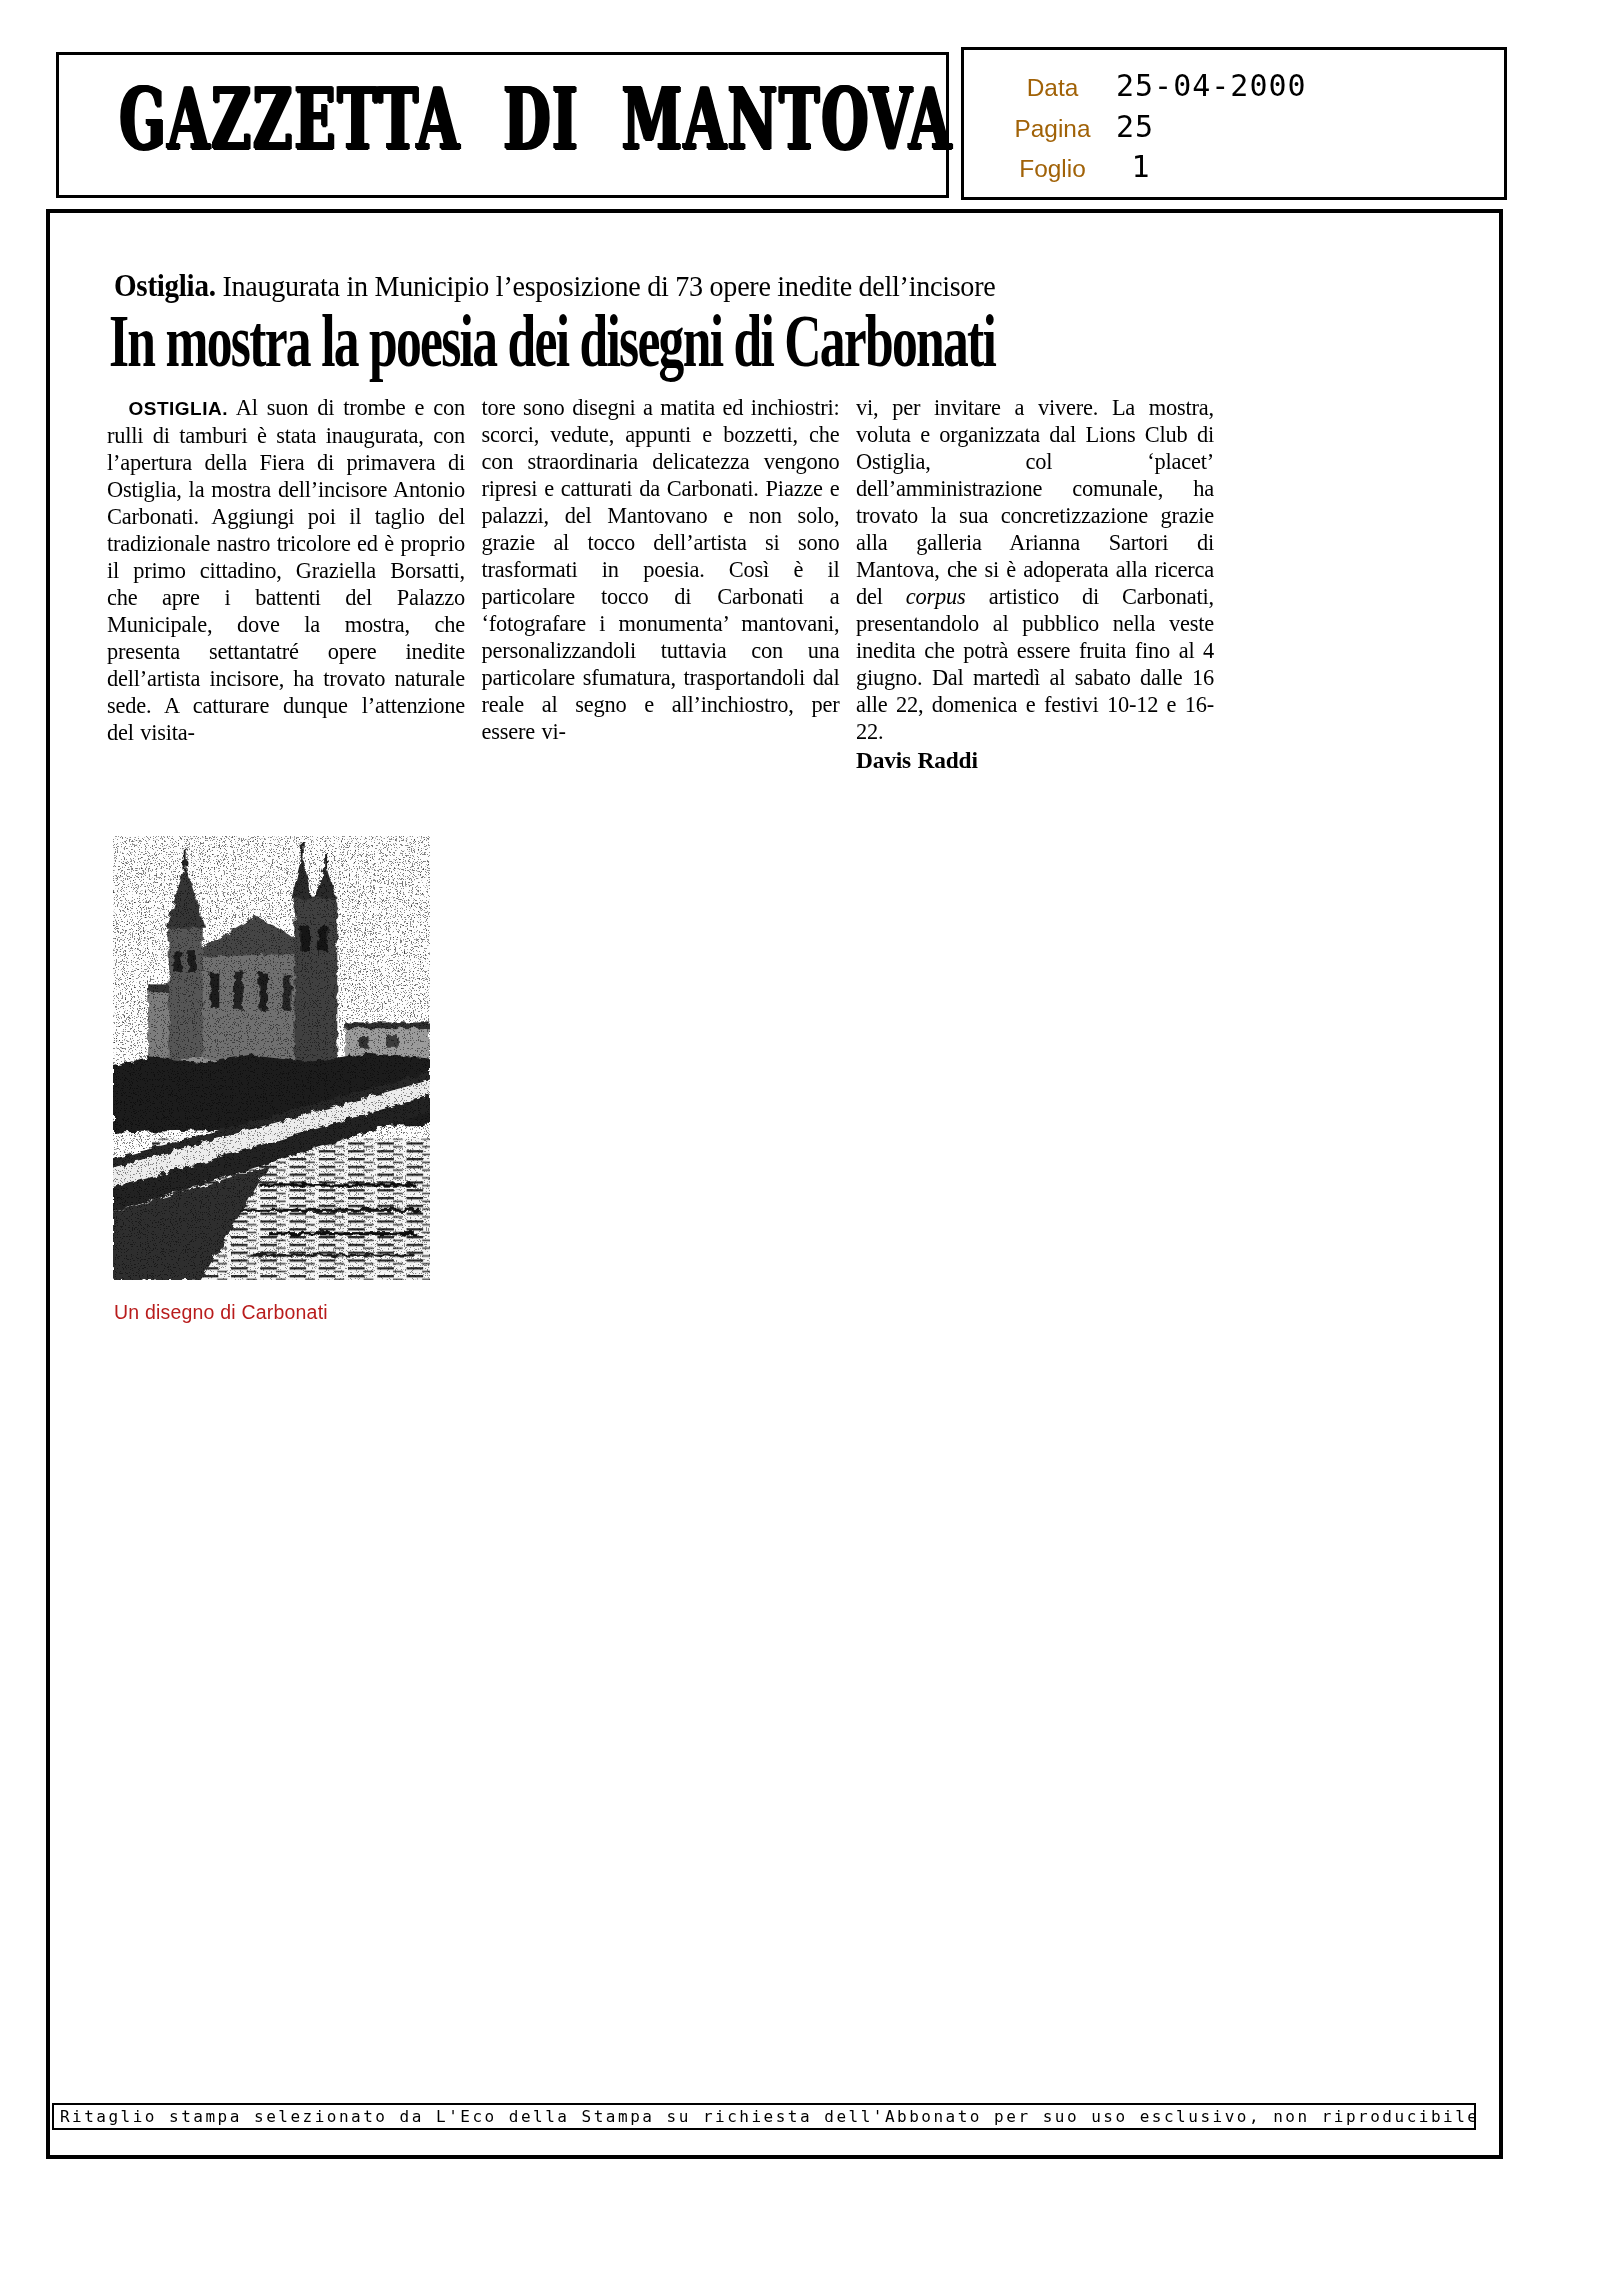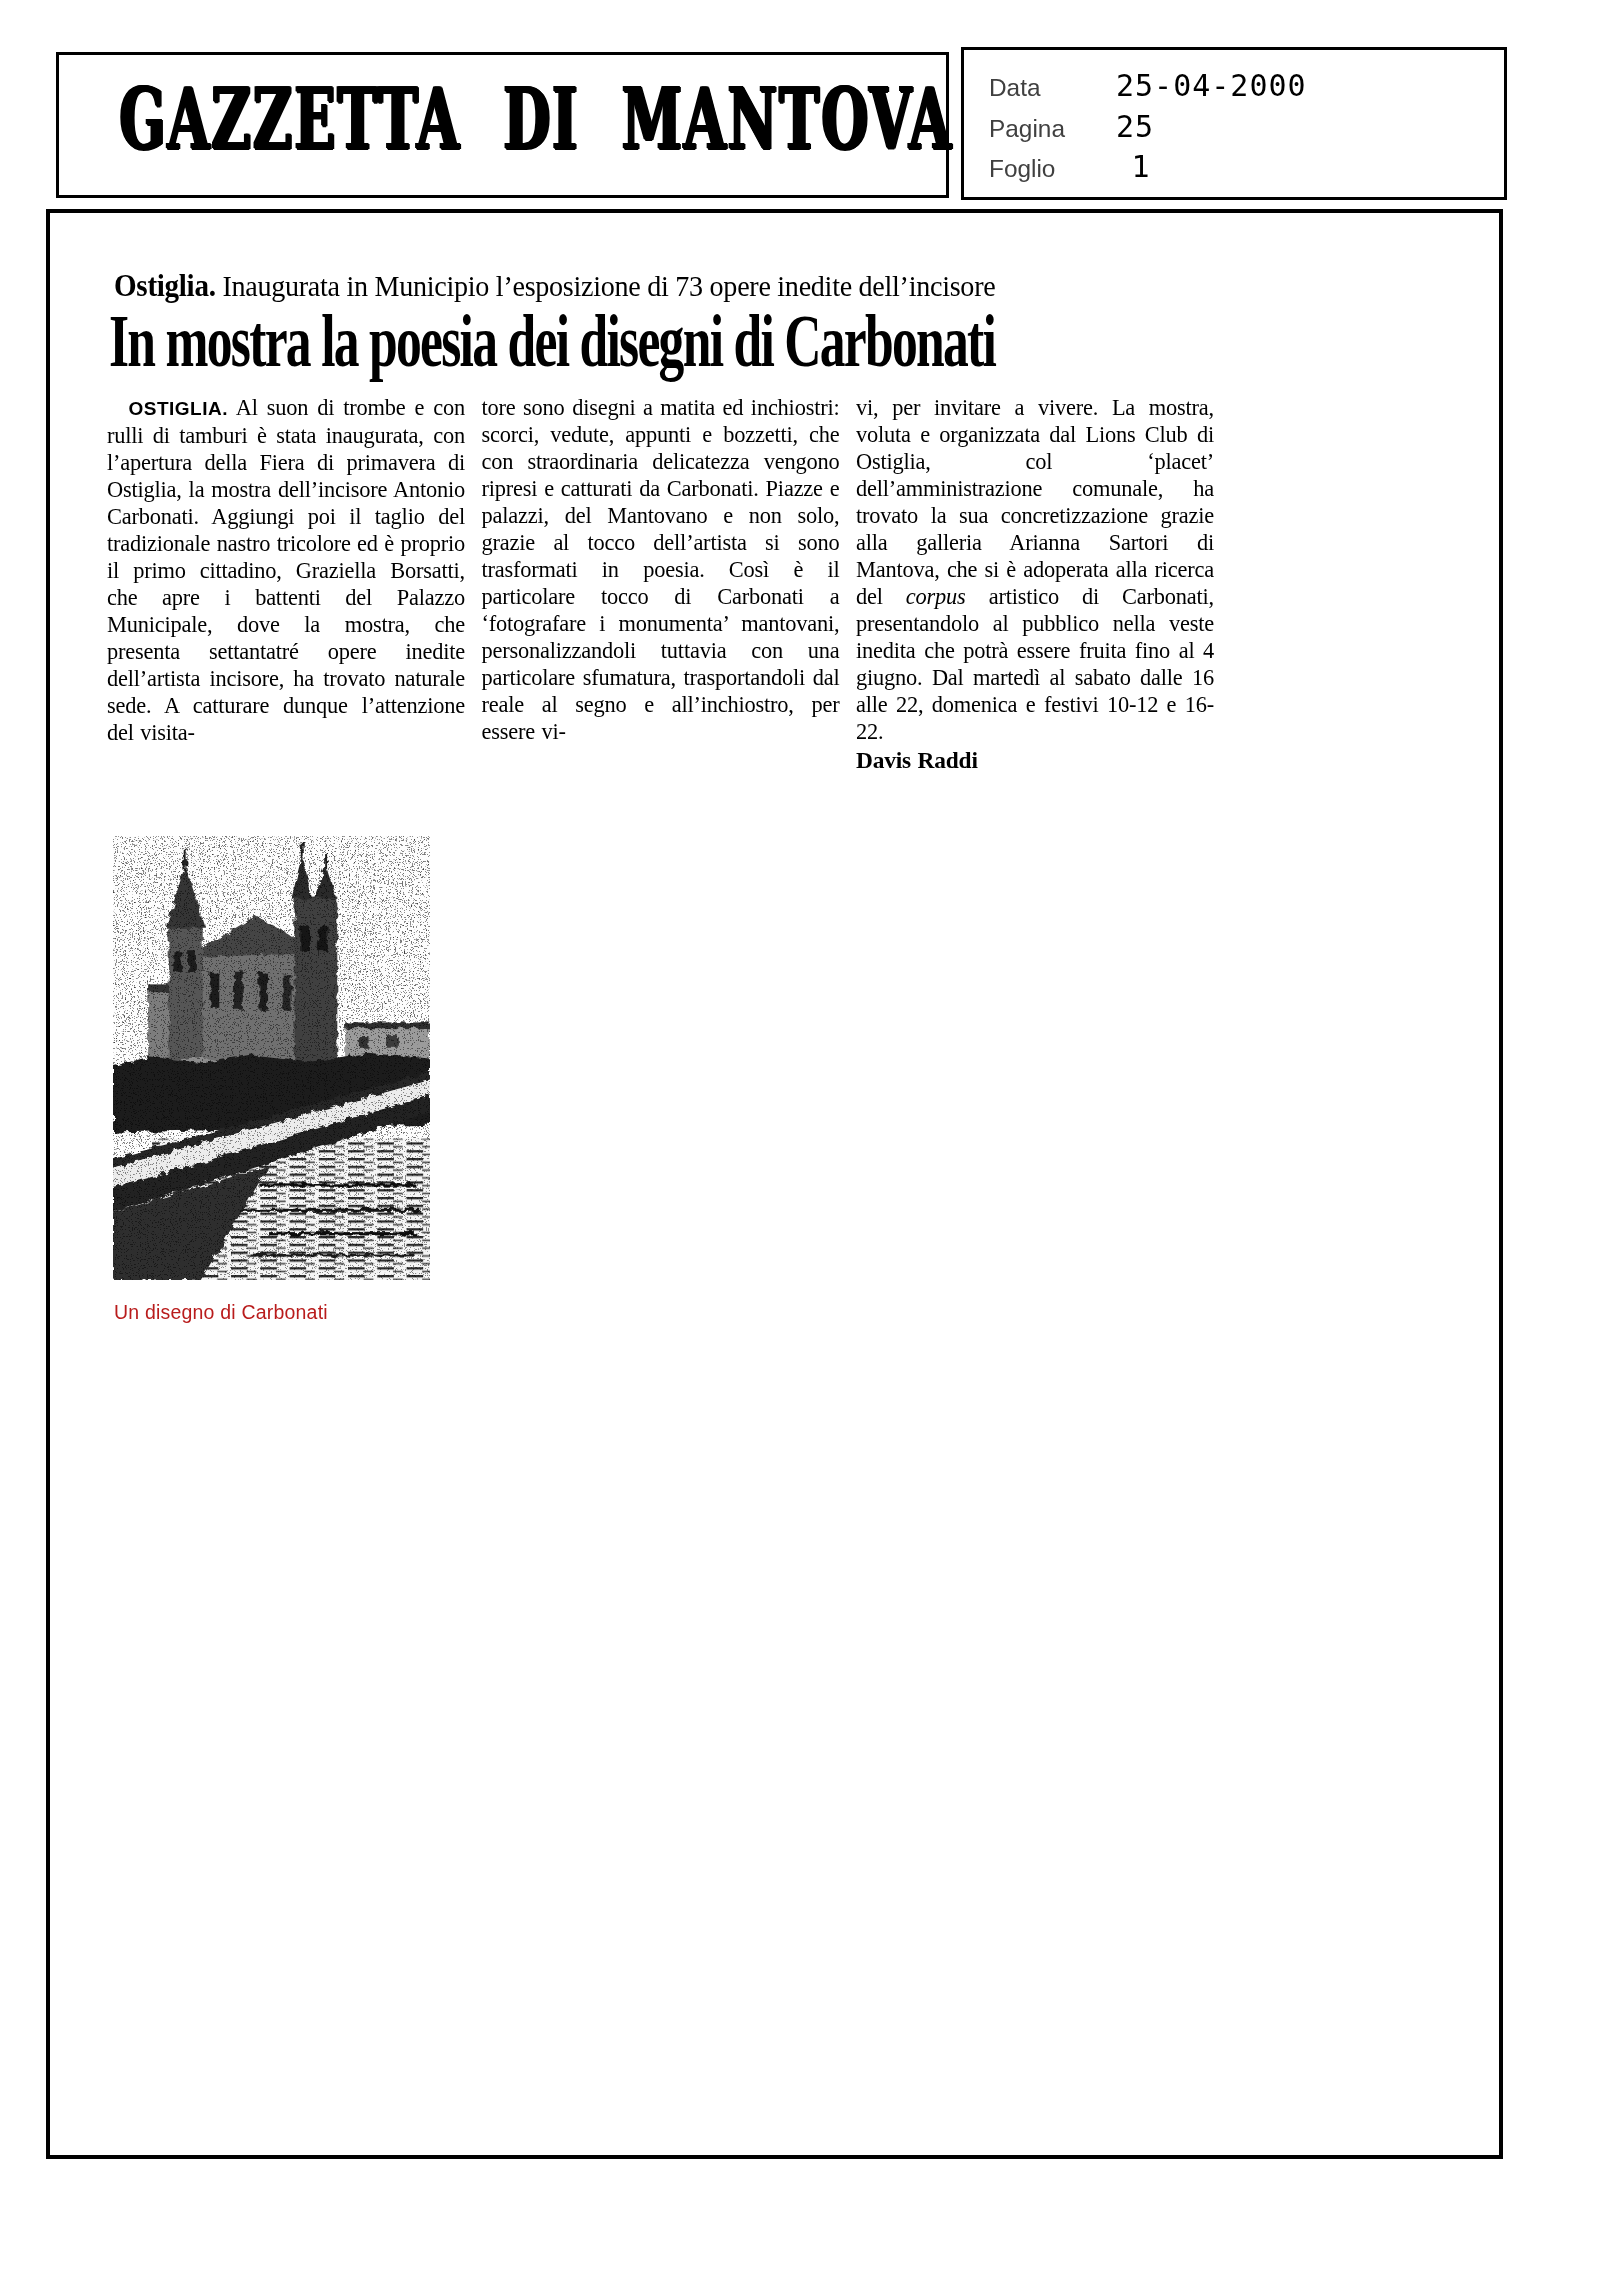--- a/index.html
+++ b/index.html
@@ -12,21 +12,21 @@
   .masthead-title{position:absolute;left:60px;top:21.5px;
                   font-family:"DejaVu Serif", serif;font-weight:bold;
                   font-size:82px;letter-spacing:2.9px;word-spacing:33px;line-height:1;
                   white-space:nowrap;transform:scale(0.66,1.02);transform-origin:left top;
                   text-shadow:1.5px 0 #000,-1.5px 0 #000,0 1px #000,2.9px 1px #000,1px 2px #000;}
   .info-box{position:absolute;left:961px;top:47px;width:540px;height:147px;
             border:3.9px solid #000;background:#fff;}
   .info-row{position:absolute;left:25px;height:33px;white-space:nowrap;}
   .info-row.r0{top:17.6px}.info-row.r1{top:59px}.info-row.r2{top:99px}
   .info-label{display:inline-block;width:127px;font-family:"Liberation Sans", sans-serif;
-              font-size:24.4px;color:#404040;}
+              font-size:24.4px;color:#a16207;text-align:center;}
   .info-value{font-family:"DejaVu Sans Mono", monospace;font-size:30px;letter-spacing:1px;}
   .info-row.r2 .info-value{padding-left:15.6px;}
 
   
   .main-frame{position:absolute;left:46px;top:209px;width:1449px;height:1942px;
               border:4.9px solid #000;background:#fff;}
 
   .kicker{position:absolute;left:64px;top:55px;font-size:29px;white-space:nowrap;
           letter-spacing:-0.3px;transform:scale(0.97,1.05);transform-origin:left top;}
   .kicker b{font-size:30px;}
@@ -173,16 +173,19 @@
         <rect x="130" y="382" width="185" height="3.2" fill="#161616"></rect>
         <rect x="160" y="406" width="150" height="3.4" fill="#101010"></rect>
         <rect x="140" y="428" width="170" height="3" fill="#1c1c1c"></rect>
       </g>
 
       <rect width="325" height="455" fill="#000" filter="url(#speckDense)" opacity="0.45"></rect>
     </svg>
 
     <div class="caption">Un disegno di Carbonati</div>
 
+    <div class="footer-box">
+      <div class="footer-text">Ritaglio stampa selezionato da L'Eco della Stampa su richiesta dell'Abbonato per suo uso esclusivo, non riproducibile</div>
+    </div>
 
   </div>
 </div>
 
 
 </body></html>

